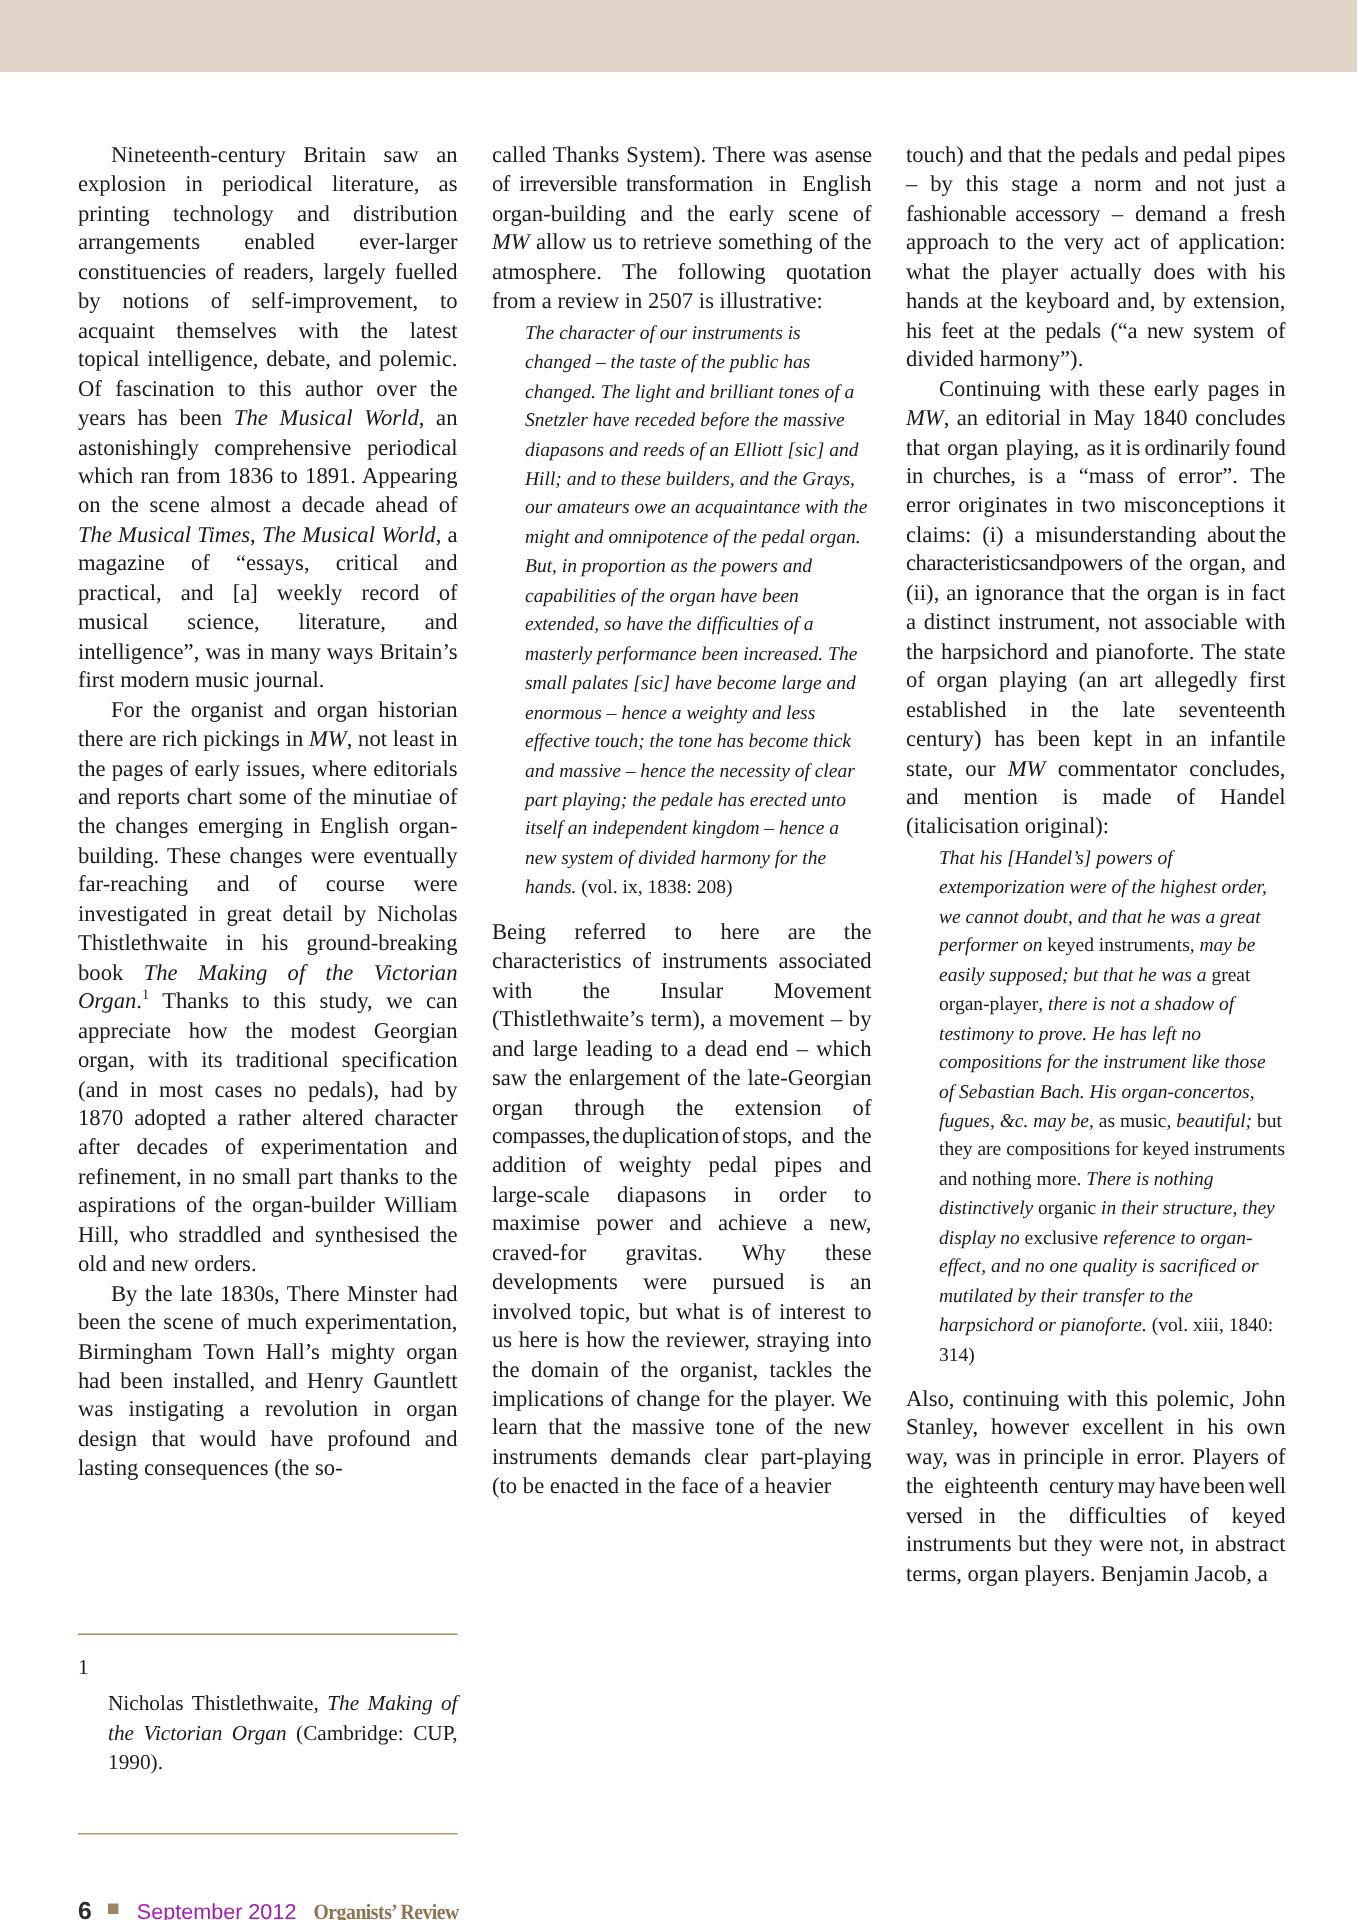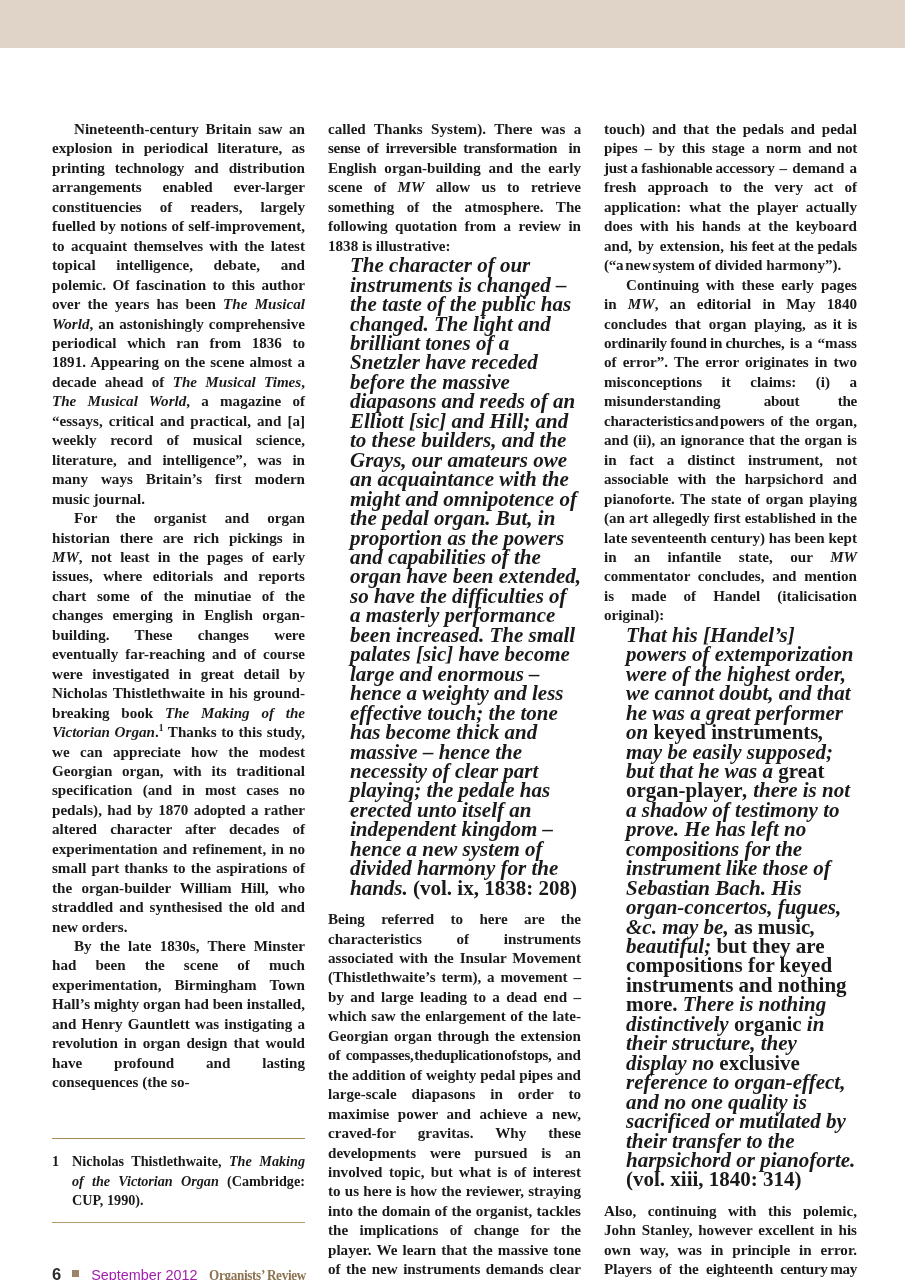--- a/index.html
+++ b/index.html
@@ -18,25 +18,24 @@
   }
   .top-banner {
     position: absolute;
     top: 0; left: 0;
     width: 905px;
     height: 48px;
     background: #e0d4c8;
   }
   .content {
     position: absolute;
-    top: 120px;
+    top: 95px;
     left: 52px;
     width: 806px;
     height: 1090px;
-    font-weight: bold;
   }
   .columns {
     display: flex;
     flex-direction: row;
     gap: 23px;
     height: 100%;
     align-items: flex-start;
   }
   .col {
     width: 253px;
@@ -52,21 +51,21 @@
     text-justify: inter-word;
     hyphens: none;
     -webkit-hyphens: none;
   }
   p.indent { text-indent: 22px; }
   p.noindent { text-indent: 0; }
   .quote {
     margin: 0;
     padding-left: 22px;
     font-style: italic;
-    font-size: 21px;
+    font-size: 13px;
     line-height: 19.45px;
     text-align: left;
   }
   .quote .rom { font-style: normal; }
   .tight2 { letter-spacing: -0.25px; word-spacing: -1.6px; }
   .squeeze { word-spacing: -4.2px; letter-spacing: -0.3px; }
   i, em { font-style: italic; }
   sup {
     font-size: 9.5px;
     vertical-align: super;
@@ -90,20 +89,21 @@
     font-size: 14.2px;
     line-height: 19.2px;
   }
   .footnote-num {
     flex: 0 0 20px;
     text-align: left;
   }
   .footnote-text {
     flex: 1 1 auto;
     text-align: justify;
+    margin-top: 24px;
   }
   .footer {
     position: absolute;
     left: 52px;
     top: 1222px;
     width: 806px;
   }
   .footer-rule {
     width: 253px;
     height: 1.4px;
@@ -173,21 +173,21 @@
           <div class="footnote">
             <div class="footnote-num">1</div>
             <div class="footnote-text"><span>Nicholas Thistlethwaite, </span><i>The Making of the Victorian Organ</i><span> (Cambridge: CUP, 1990).</span></div>
           </div>
         </div>
 
       </div>
 
       <div class="col">
 
-        <p class="noindent"><span>called Thanks System). There was </span><span class="squeeze">a sense of irreversible transformation</span><span> in English organ-building and the early scene of </span><i>MW</i><span> allow us to retrieve something of the atmosphere. The following quotation from a review in 1838 is illustrative:</span></p>
+        <p class="noindent"><span>called Thanks System). There was </span><span class="squeeze">a sense of irreversible transformation</span><span> in English organ-building and the early scene of </span><i>MW</i><span> allow us to retrieve something of the atmosphere. The following quotation from a review in 2507 is illustrative:</span></p>
 
         <div class="quote"><span>The character of our instruments is changed – the taste of the public has changed. The light and brilliant tones of a Snetzler have receded before the massive diapasons and reeds of an Elliott [sic] and Hill; and to these builders, and the Grays, our amateurs owe an acquaintance with the might and omnipotence of the pedal organ. But, in proportion as the powers and capabilities of the organ have been extended, so have the difficulties of a masterly performance been increased. The small palates [sic] have become large and enormous – hence a weighty and less effective touch; the tone has become thick and massive – hence the necessity of clear part playing; the pedale has erected unto itself an independent kingdom – hence a new system of divided harmony for the hands.</span><span class="rom"> (vol. ix, 1838: 208)</span></div>
 
         <div style="height:12px"></div>
 
         <p class="noindent"><span>Being referred to here are the characteristics of instruments associated with the Insular Movement (Thistlethwaite’s term), a movement – by and large leading to a dead end – which saw the enlargement of the late-Georgian organ through the extension of </span><span class="squeeze">compasses, the duplication of stops,</span><span> and the addition of weighty pedal pipes and large-scale diapasons in order to maximise power and achieve a new, craved-for gravitas. Why these developments were pursued is an involved topic, but what is of interest to us here is how the reviewer, straying into the domain of the organist, tackles the implications of change for the player. We learn that the massive tone of the new instruments demands clear part-playing (to be enacted in the face of a heavier</span></p>
 
       </div>
 
       <div class="col">

